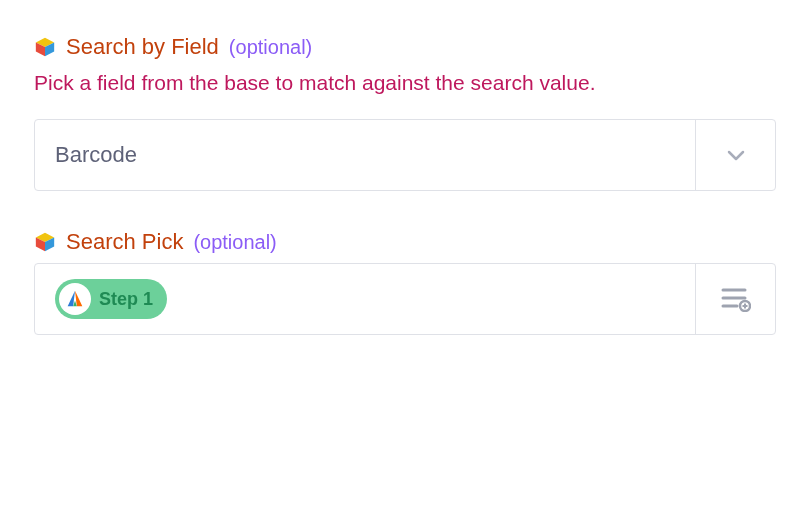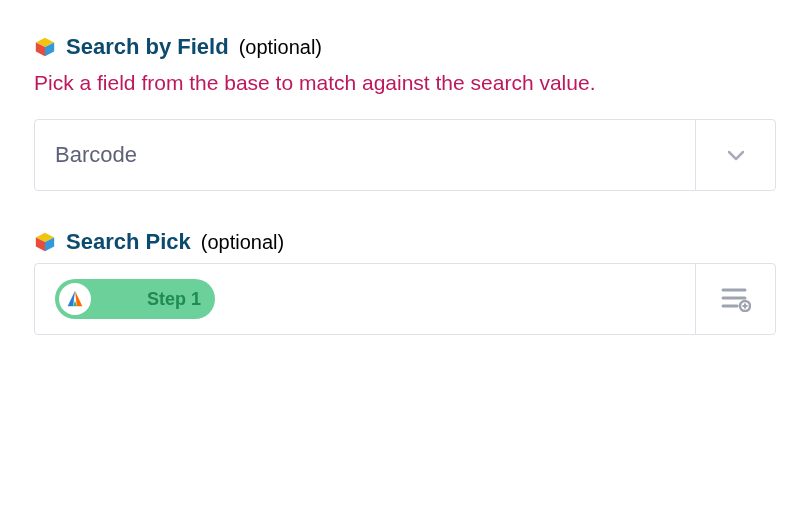--- a/index.html
+++ b/index.html
@@ -19,26 +19,26 @@
     gap: 10px;
     margin-bottom: 8px;
   }
   .cube-icon {
     width: 22px;
     height: 22px;
     flex-shrink: 0;
   }
   .field-title {
     font-size: 22px;
-    font-weight: 700;
-    color: #0c4a6e;
+    font-weight: 400;
+    color: #c2410c;
   }
   .optional {
     font-size: 20px;
-    color: #000000;
+    color: #8b5cf6;
     font-weight: 400;
   }
   .field-description {
     font-size: 21px;
     color: #be185d;
     margin-bottom: 22px;
     line-height: 1.4;
   }
   .input-row {
     display: flex;
@@ -80,21 +80,20 @@
     background: #ffffff;
     display: flex;
     align-items: center;
     justify-content: center;
     flex-shrink: 0;
   }
   .chip-step {
     font-size: 18px;
     font-weight: 600;
     color: #1f8a54;
-    margin-left: 48px;
   }
   .chip-value {
     font-size: 18px;
     font-weight: 600;
     color: #ffffff;
   }
 </style>
 </head>
 <body>
 

